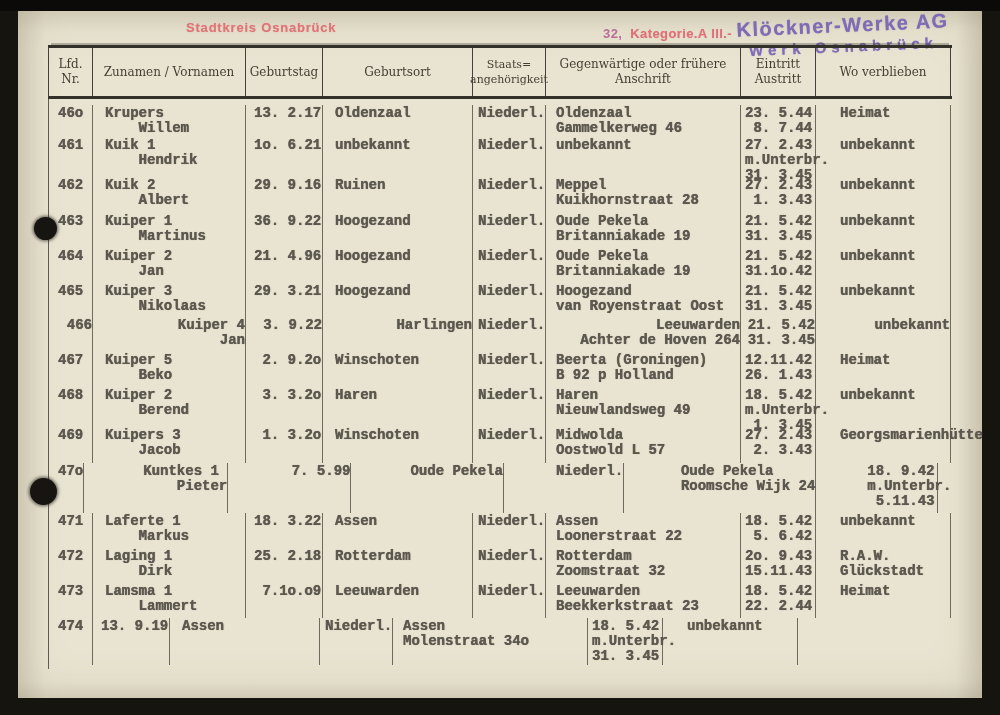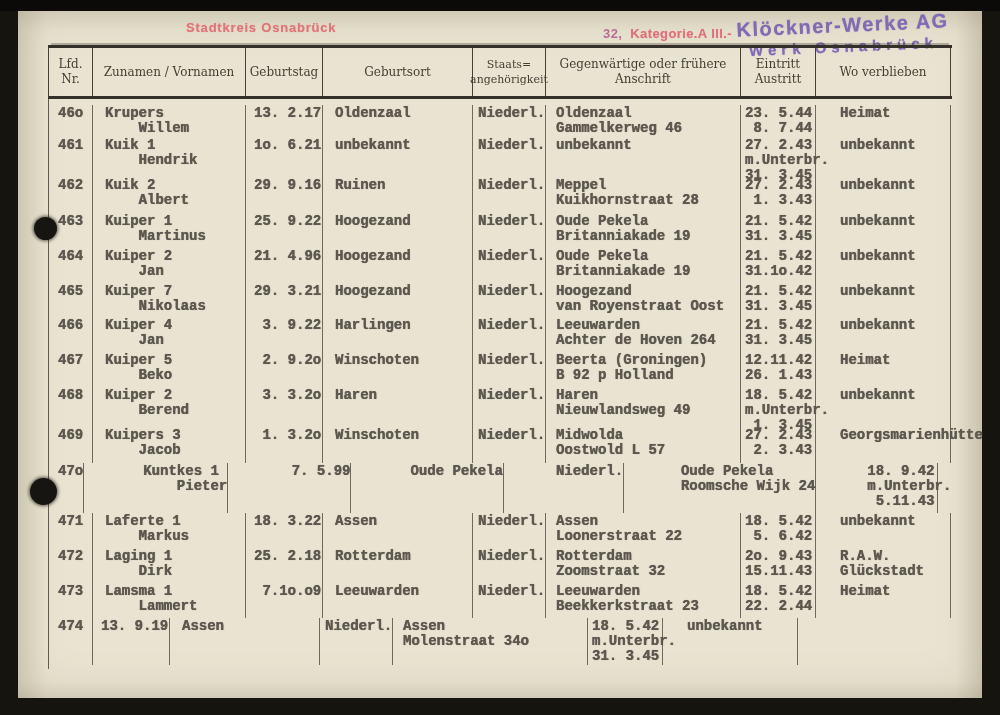--- a/index.html
+++ b/index.html
@@ -117,21 +117,21 @@
             <div class="cell" style="width: 195px; padding-left: 10px;">Meppel
 Kuikhornstraat 28</div>
             <div class="cell" style="width: 75px; padding-left: 4px;">27. 2.43
  1. 3.43</div>
             <div class="cell" style="width: 135px; padding-left: 24px;">unbekannt</div>
           </div>
           <div class="row" style="height: 35px;">
             <div class="cell" style="width: 44px; padding-left: 9px;">463</div>
             <div class="cell" style="width: 153px; padding-left: 12px;">Kuiper 1
     Martinus</div>
-            <div class="cell" style="width: 77px; padding-left: 8px;">25. 9.22</div>
+            <div class="cell" style="width: 77px; padding-left: 8px;">36. 9.22</div>
             <div class="cell" style="width: 150px; padding-left: 12px;">Hoogezand</div>
             <div class="cell" style="width: 73px; padding-left: 5px;">Niederl.</div>
             <div class="cell" style="width: 195px; padding-left: 10px;">Oude Pekela
 Britanniakade 19</div>
             <div class="cell" style="width: 75px; padding-left: 4px;">21. 5.42
 31. 3.45</div>
             <div class="cell" style="width: 135px; padding-left: 24px;">unbekannt</div>
           </div>
           <div class="row" style="height: 35px;">
             <div class="cell" style="width: 44px; padding-left: 9px;">464</div>
@@ -141,32 +141,32 @@
             <div class="cell" style="width: 150px; padding-left: 12px;">Hoogezand</div>
             <div class="cell" style="width: 73px; padding-left: 5px;">Niederl.</div>
             <div class="cell" style="width: 195px; padding-left: 10px;">Oude Pekela
 Britanniakade 19</div>
             <div class="cell" style="width: 75px; padding-left: 4px;">21. 5.42
 31.1o.42</div>
             <div class="cell" style="width: 135px; padding-left: 24px;">unbekannt</div>
           </div>
           <div class="row" style="height: 34px;">
             <div class="cell" style="width: 44px; padding-left: 9px;">465</div>
-            <div class="cell" style="width: 153px; padding-left: 12px;">Kuiper 7
+            <div class="cell" style="width: 153px; padding-left: 12px;">Kuiper 3
     Nikolaas</div>
             <div class="cell" style="width: 77px; padding-left: 8px;">29. 3.21</div>
             <div class="cell" style="width: 150px; padding-left: 12px;">Hoogezand</div>
             <div class="cell" style="width: 73px; padding-left: 5px;">Niederl.</div>
             <div class="cell" style="width: 195px; padding-left: 10px;">Hoogezand
 van Royenstraat Oost</div>
             <div class="cell" style="width: 75px; padding-left: 4px;">21. 5.42
 31. 3.45</div>
             <div class="cell" style="width: 135px; padding-left: 24px;">unbekannt</div>
           </div>
-          <div class="row" style="height: 35px;">
+          <div class="row" style="height: 35px; text-align: right;">
             <div class="cell" style="width: 44px; padding-left: 9px;">466</div>
             <div class="cell" style="width: 153px; padding-left: 12px;">Kuiper 4
     Jan</div>
             <div class="cell" style="width: 77px; padding-left: 8px;"> 3. 9.22</div>
             <div class="cell" style="width: 150px; padding-left: 12px;">Harlingen</div>
             <div class="cell" style="width: 73px; padding-left: 5px;">Niederl.</div>
             <div class="cell" style="width: 195px; padding-left: 10px;">Leeuwarden
 Achter de Hoven 264</div>
             <div class="cell" style="width: 75px; padding-left: 4px;">21. 5.42
 31. 3.45</div>

